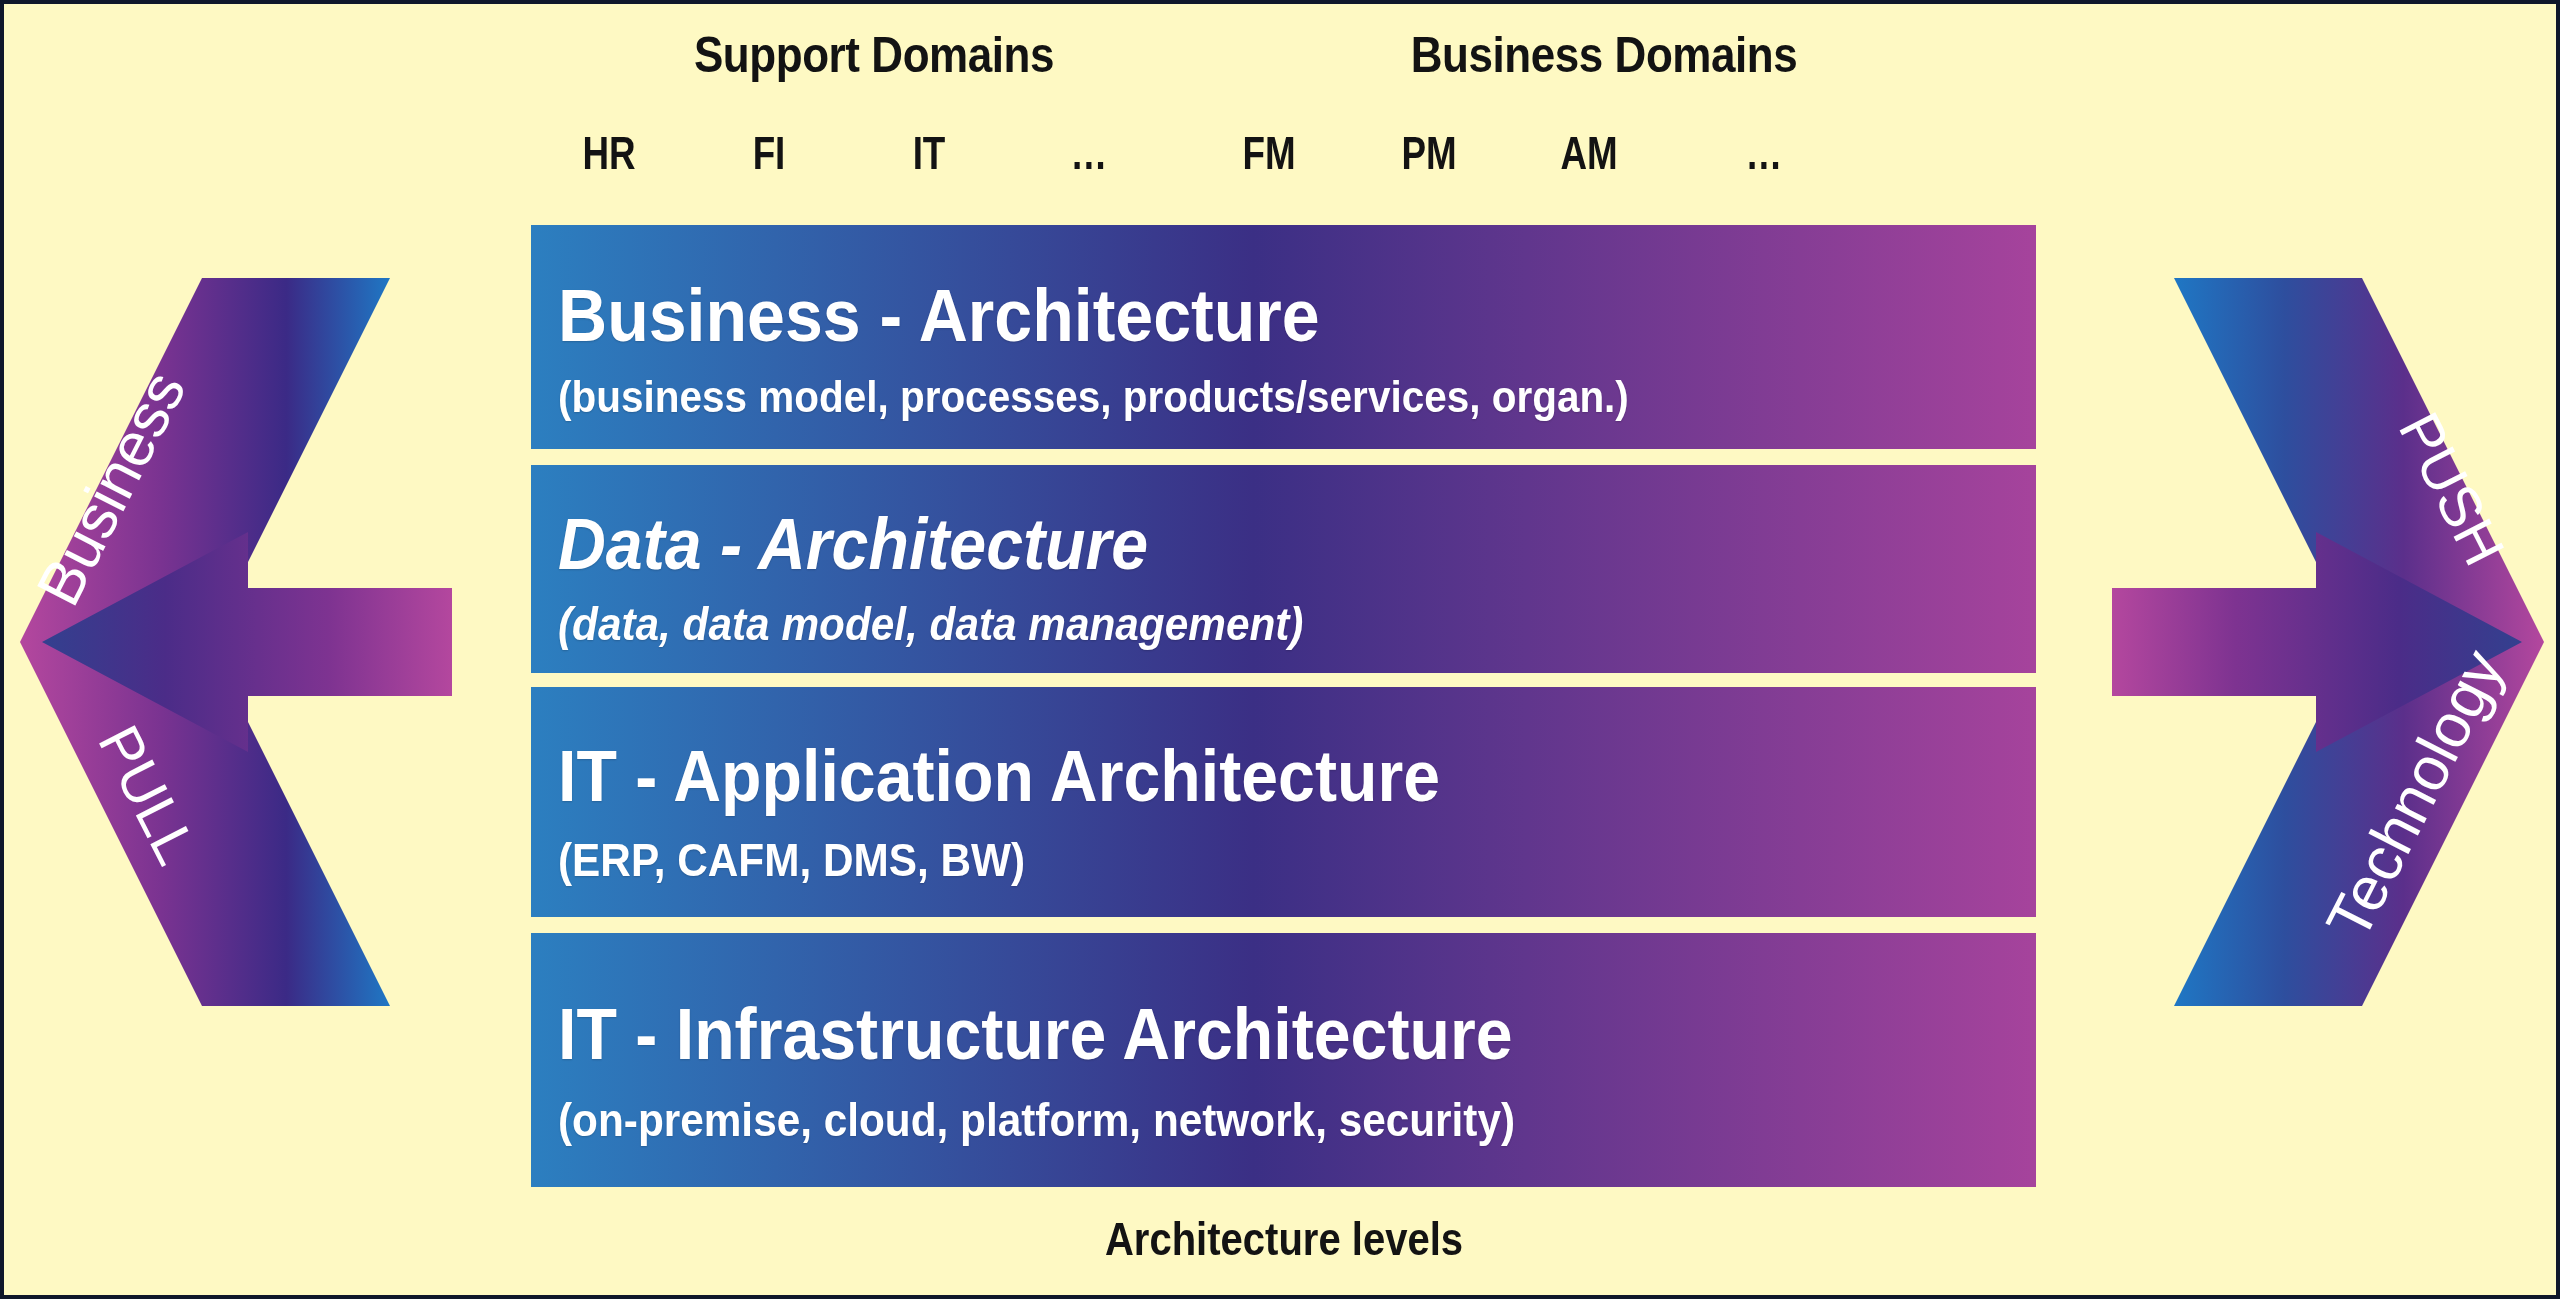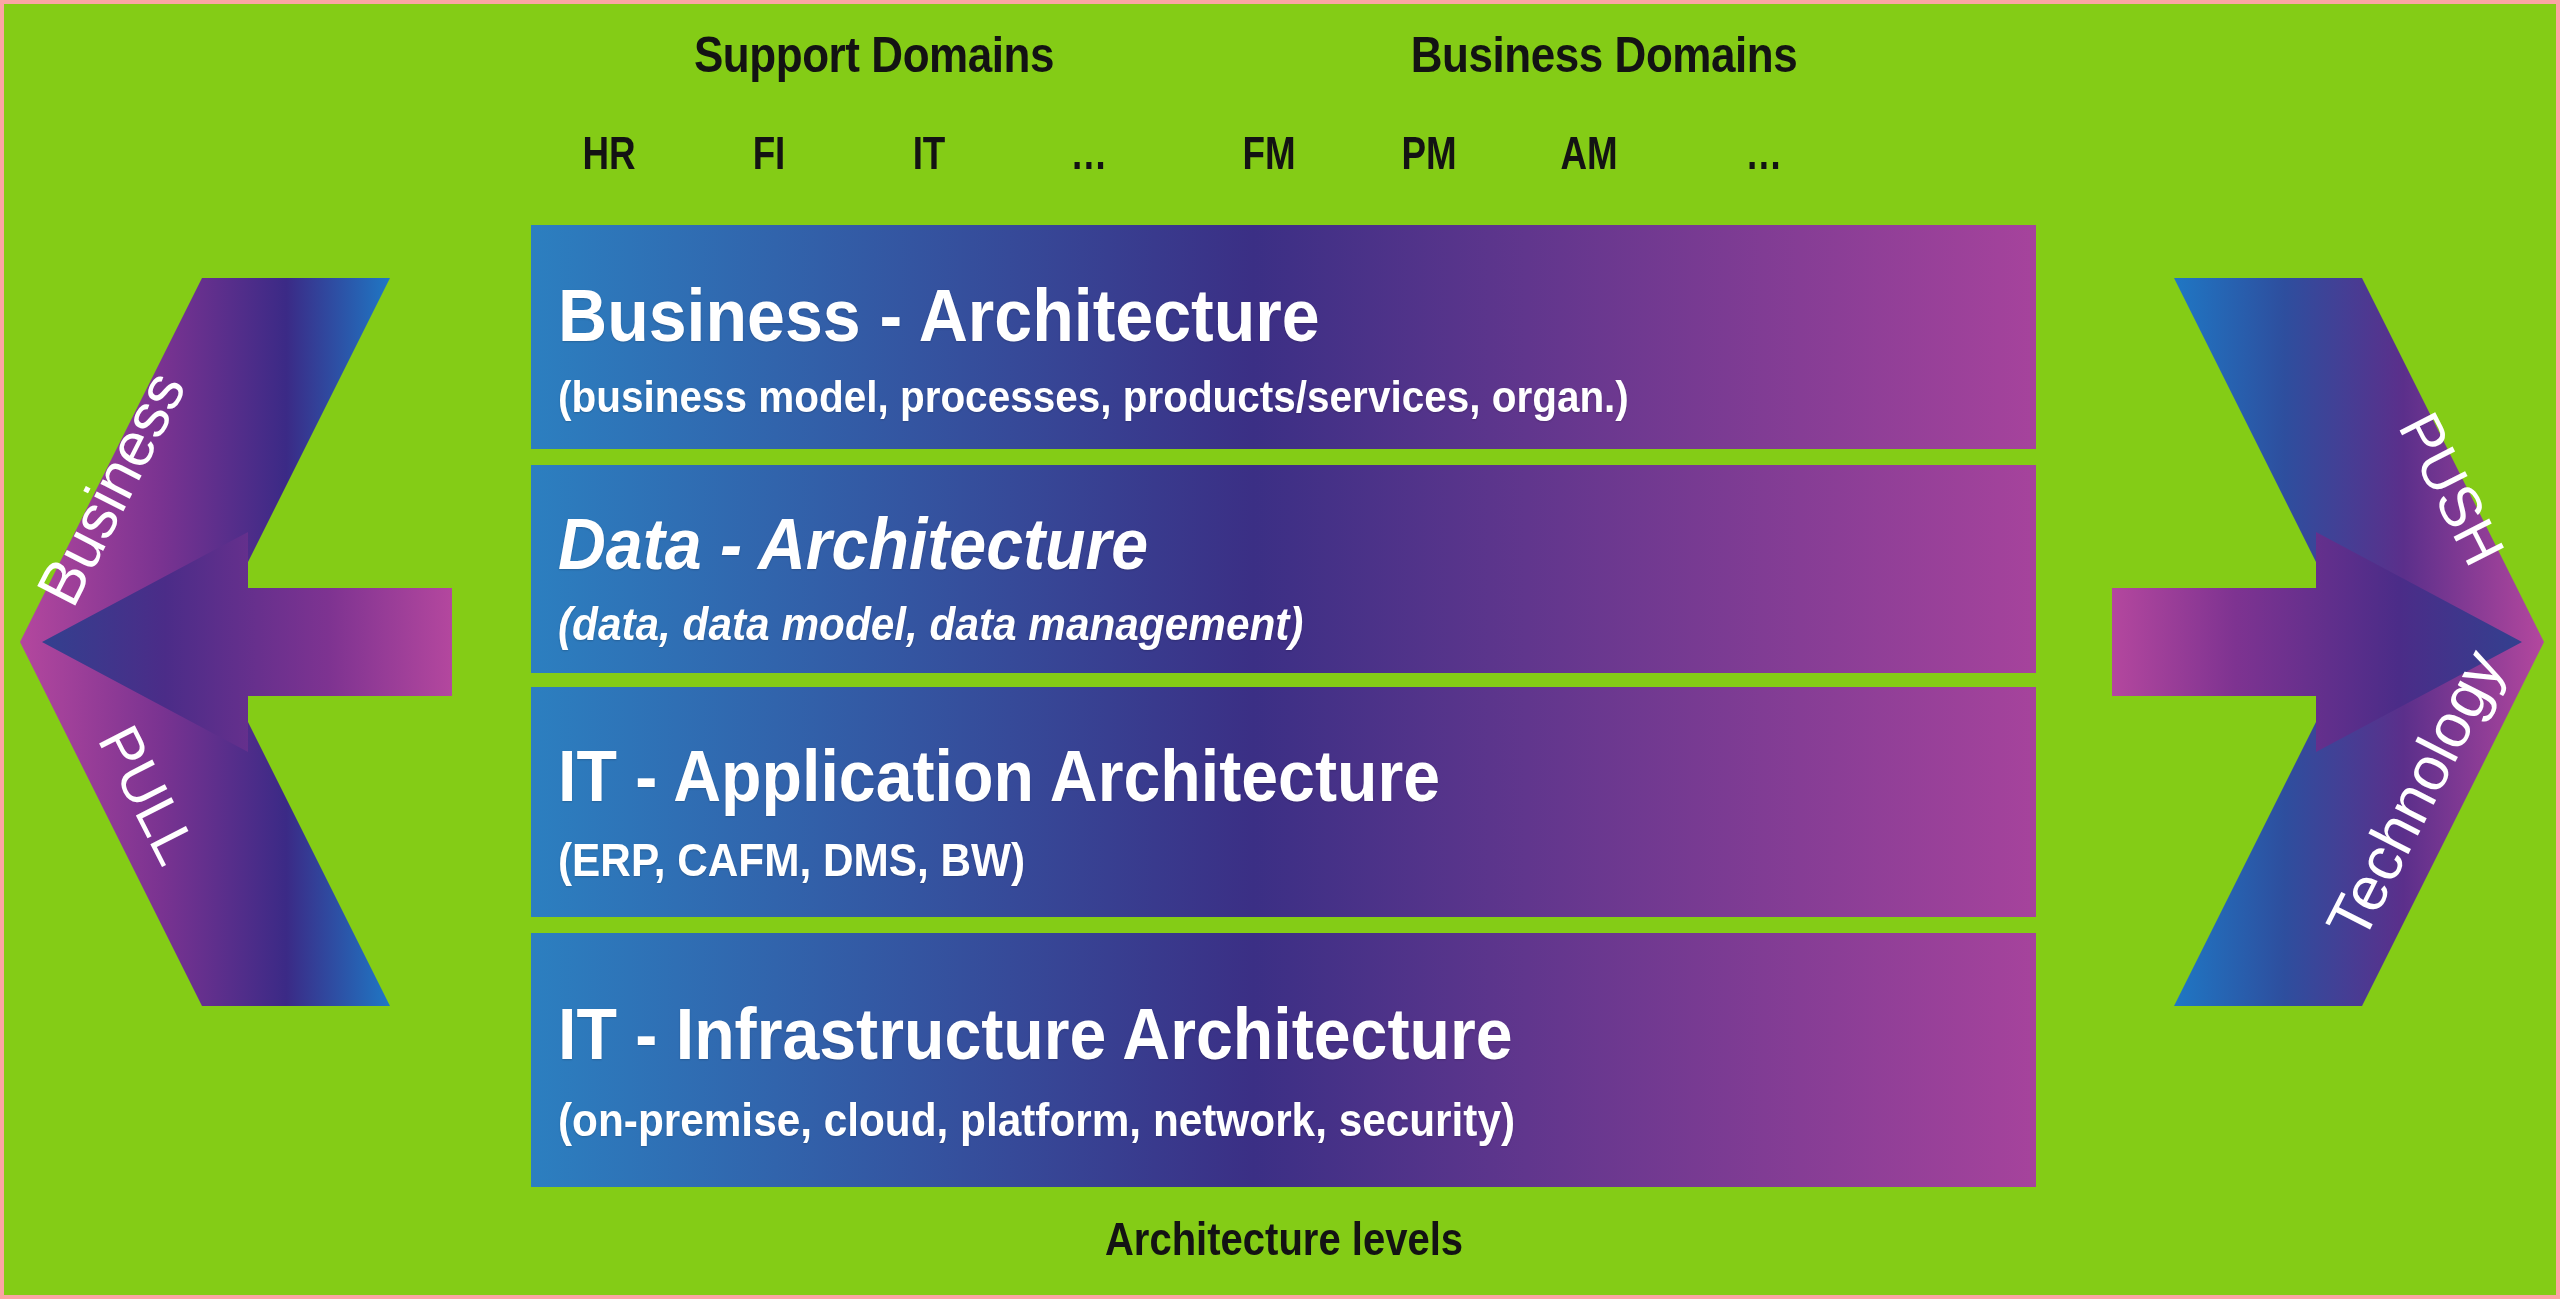--- a/index.html
+++ b/index.html
@@ -4,23 +4,23 @@
 <style>
   html,body{margin:0;padding:0;background:#fff;}
   body{
     font-family:"Liberation Sans", sans-serif;
     -webkit-font-smoothing:antialiased;
   }
   #page{
     position:relative;
     width:2560px;
     height:1299px;
-    background:#84cc16;
+    background:#fef9c3;
     box-sizing:border-box;
-    border:4px solid #fca5a5;
+    border:4px solid #0f172a;
     overflow:hidden;
   }
 
   
   .hdr-title{
     position:absolute;
     font-family:"Liberation Sans", sans-serif;
     font-weight:bold;
     font-size:50px;
     color:#131313;

